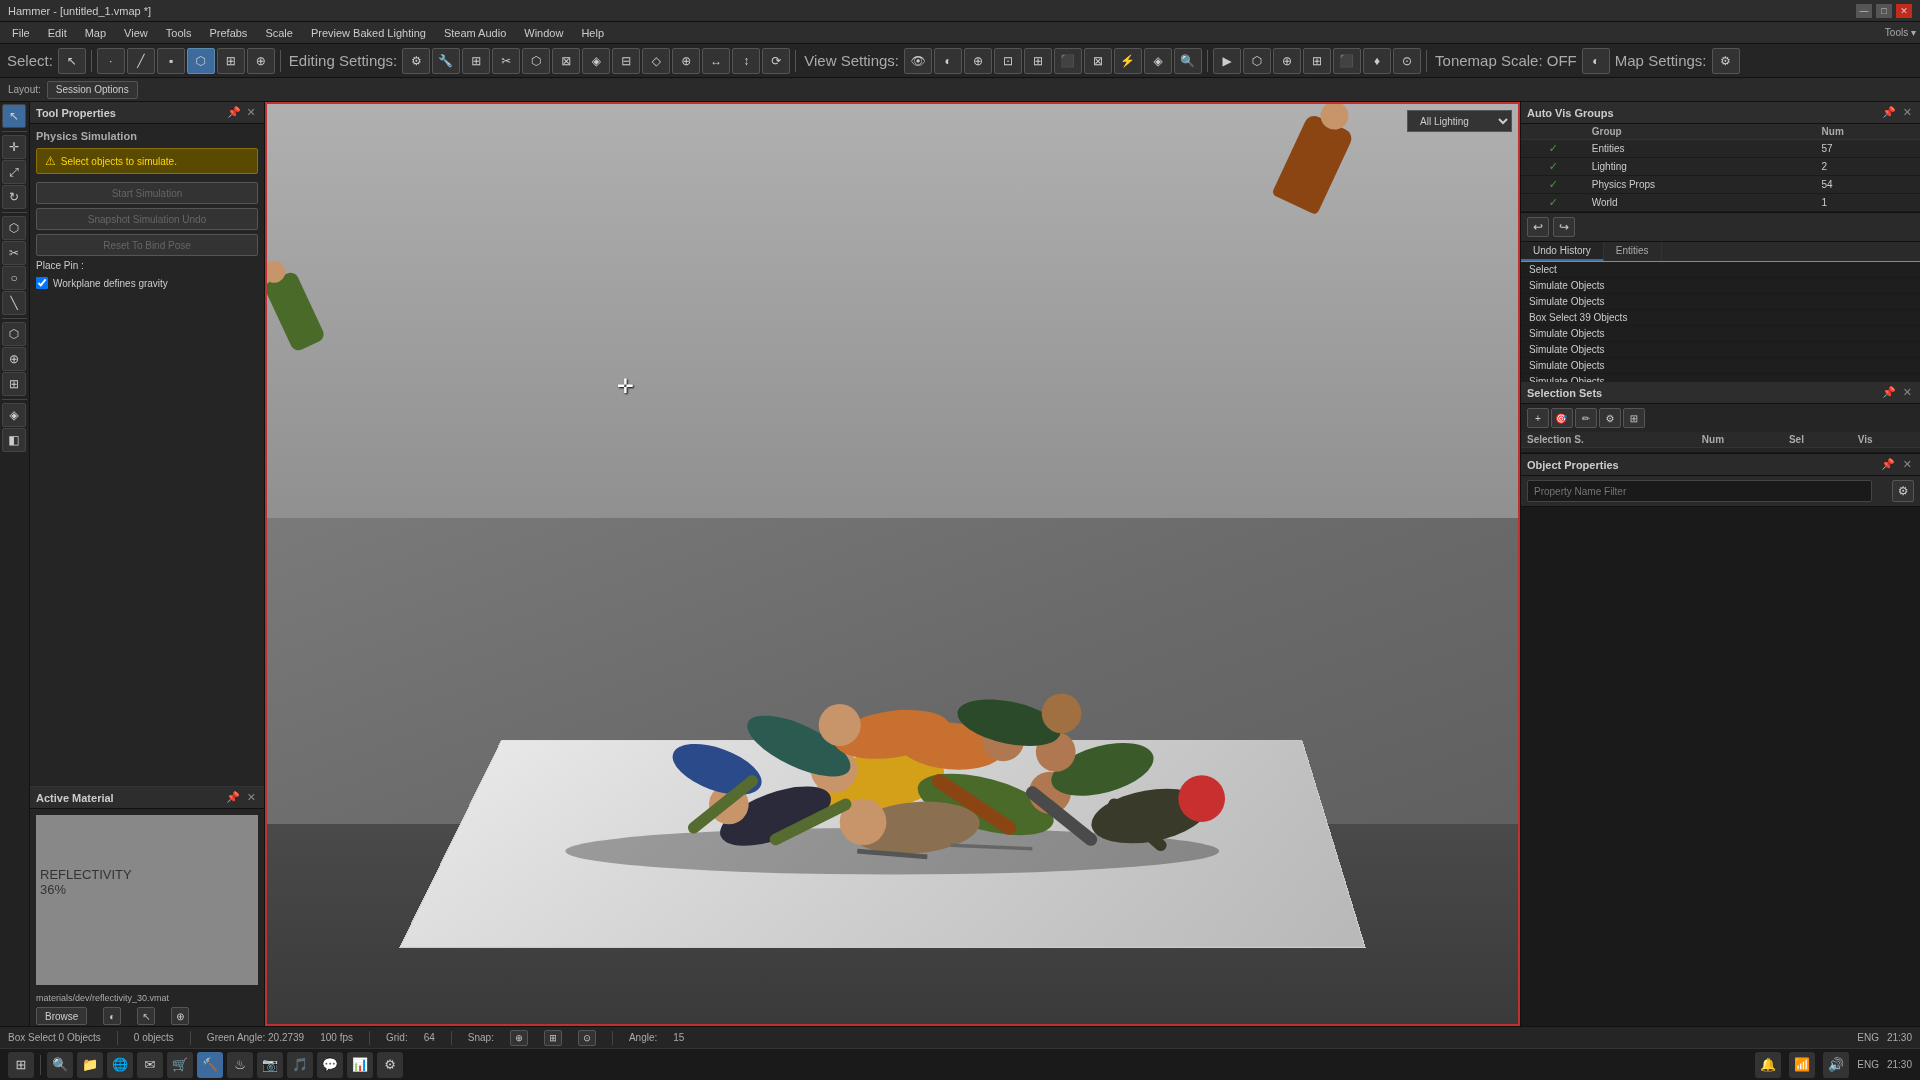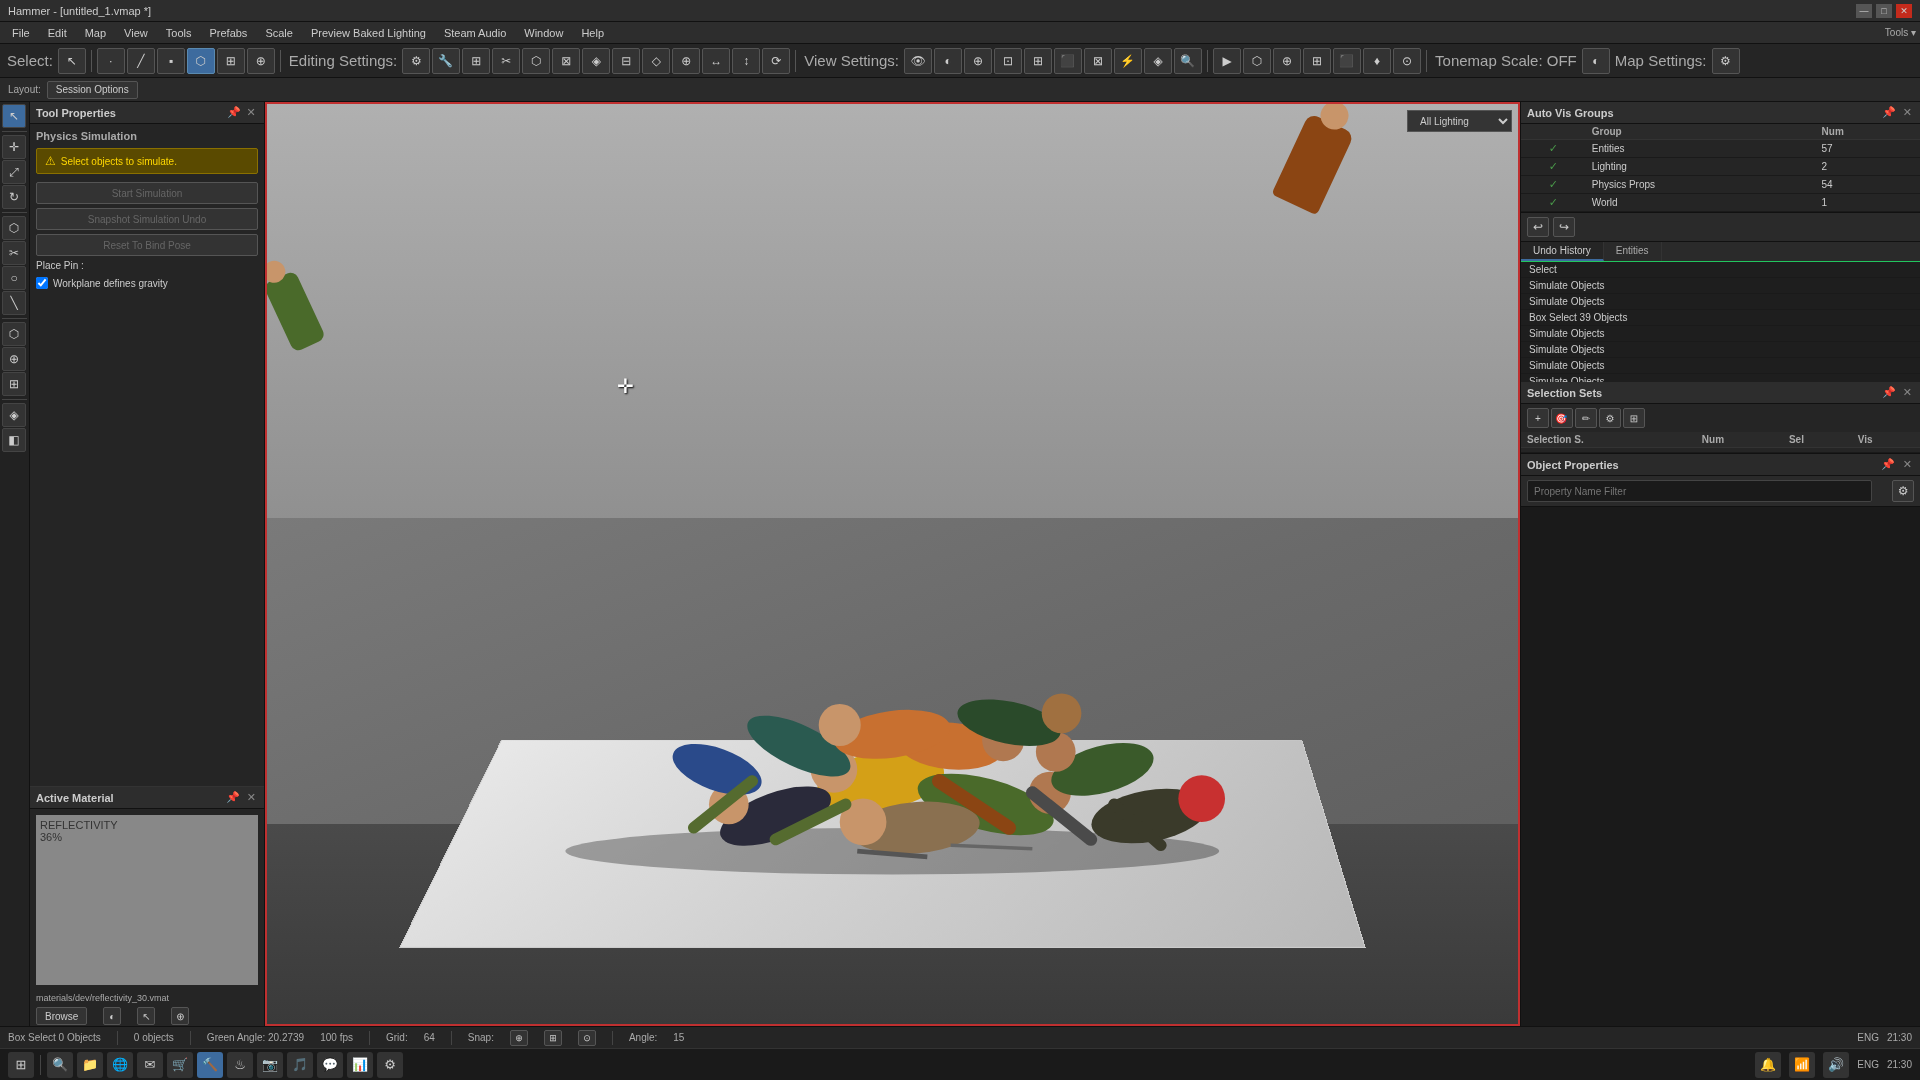--- a/index.html
+++ b/index.html
@@ -191,21 +191,21 @@
       background: #252525;
       border-top: 1px solid #333;
       flex-shrink: 0;
       height: 240px;
     }
     .material-preview {
       background: #888; height: 170px; margin: 6px;
       display: flex; align-items: flex-start; justify-content: flex-start;
       padding: 4px;
     }
-    .material-info { font-size: 11px; color: #333; }
+    .material-info { font-size: 13px; color: #333; margin-top: 48px; }
     .material-path { font-size: 9px; color: #aaa; padding: 2px 6px; }
     .material-browse-row {
       display: flex; align-items: center; padding: 2px 6px; gap: 16px;
     }
     .browse-btn {
       background: #333; border: 1px solid #555; color: #ccc;
       height: 18px; padding: 0 8px; font-size: 10px; cursor: pointer;
       border-radius: 2px;
     }
     .mat-icon-btn {

